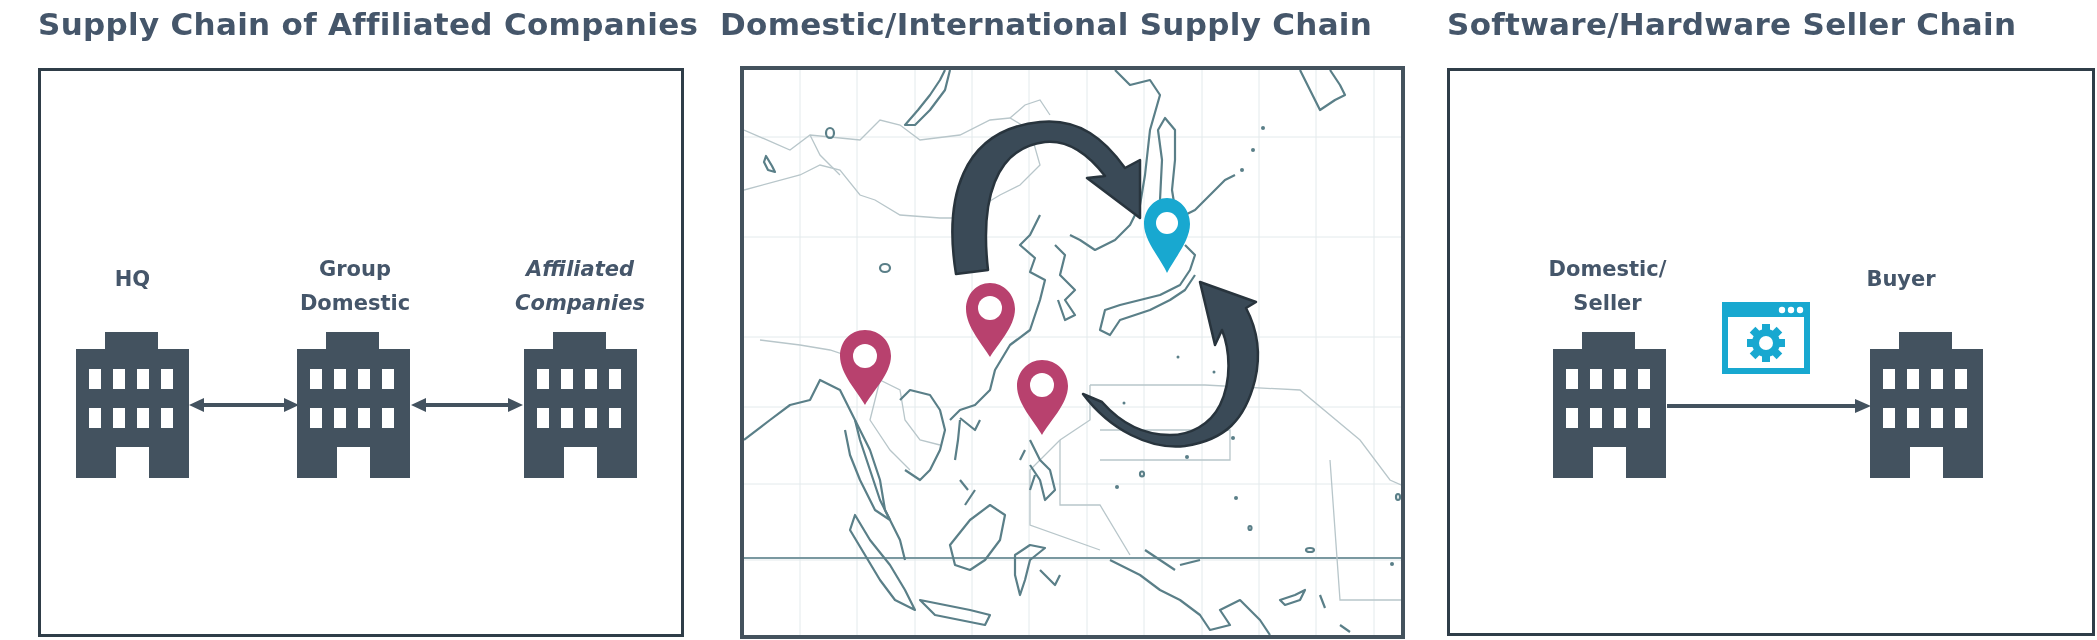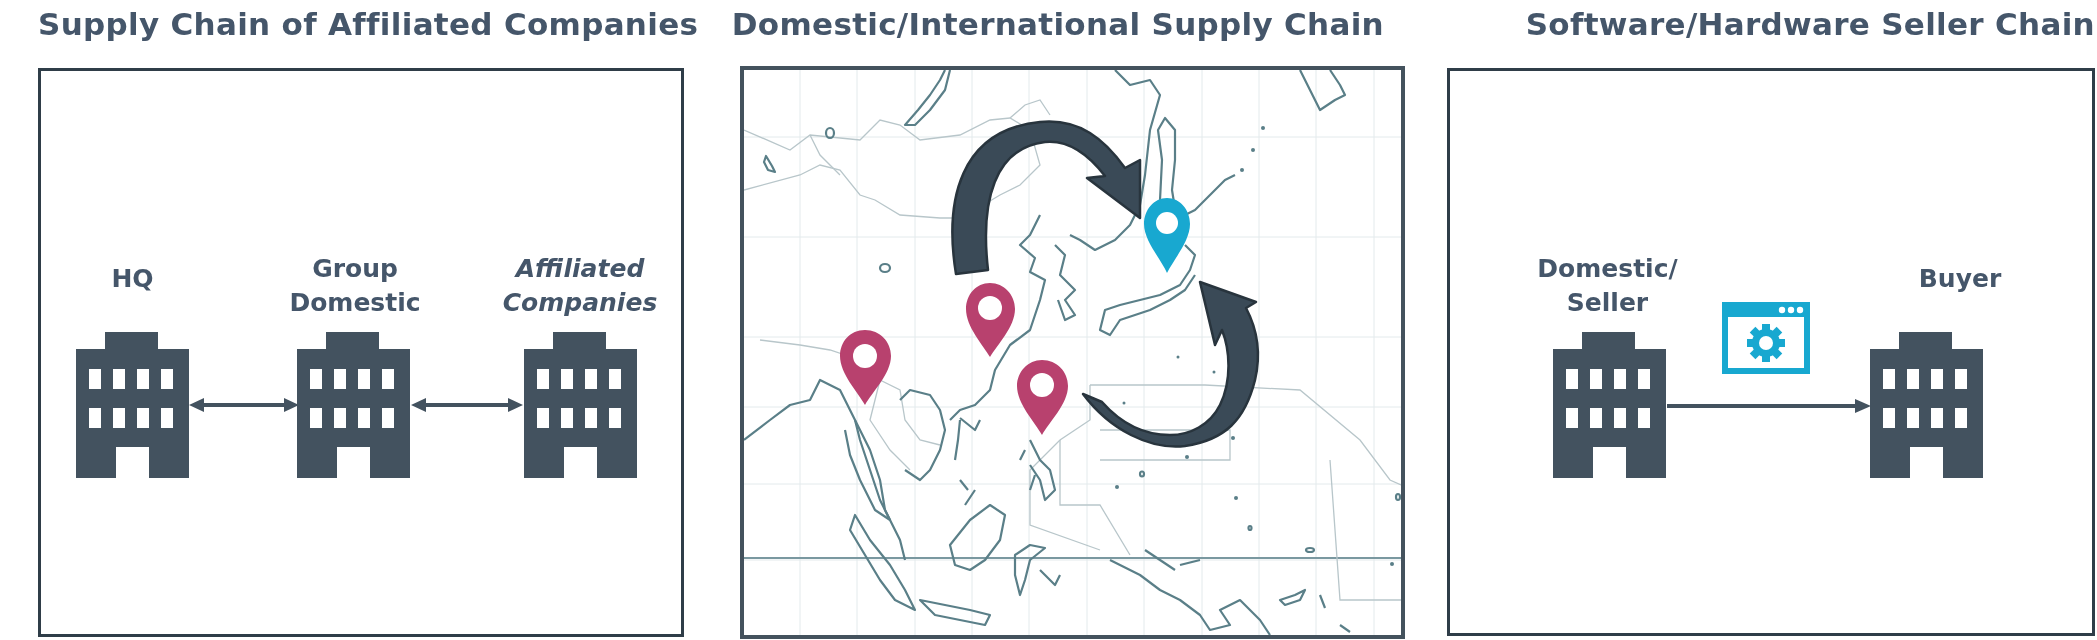--- a/index.html
+++ b/index.html
@@ -1,22 +1,22 @@
 <!DOCTYPE html>
 <html><head>
   <meta charset="utf-8">
   <style>
     html, body { margin: 0; padding: 0; background: #ffffff; }
     body { width: 2097px; height: 640px; position: relative; overflow: hidden;
            font-family: "DejaVu Sans", "Liberation Sans", sans-serif; color: #3f4f5e; }
     .title { position: absolute; top: 6px; font-size: 31px; font-weight: bold; color: #45566a;
-             letter-spacing: 0.3px; text-align: right; white-space: nowrap; }
+             letter-spacing: 0.3px; text-align: left; white-space: nowrap; }
     .box { position: absolute; box-sizing: border-box; border: 3px solid #2f3d48; background: #fff; }
     .maprect { position: absolute; box-sizing: border-box; border: 4px solid #44525d; background: #fff; overflow: hidden; }
-    .label { position: absolute; font-size: 25px; font-weight: bold; color: #45566a; text-align: center;
+    .label { position: absolute; font-size: 21px; font-weight: bold; color: #45566a; text-align: center;
              line-height: 34px; white-space: pre-line; }
     .bld { position: absolute; }
     svg { display: block; }
   </style>
 </head>
 <body>
 
 <div class="title" style="left:38px; width:645px;">Supply Chain of Affiliated Companies</div>
 <div class="box" style="left:38px; top:68px; width:646px; height:569px;"></div>
 
@@ -185,21 +185,21 @@
       <circle cx="1167" cy="223" r="11" fill="#fff"></circle>
     </g>
   </svg>
 </div>
 
 <div class="title" style="left:1447px; width:648px;">Software/Hardware Seller Chain</div>
 <div class="box" style="left:1447px; top:68px; width:648px; height:568px;"></div>
 
 <div class="label" style="left:1510px; width:195px; top:252px;">Domestic/
 Seller</div>
-<div class="label" style="left:1905px; width:110px; top:262px;">Buyer</div>
+<div class="label" style="left:1846px; width:110px; top:262px;">Buyer</div>
 
 <svg class="bld" style="left:1553px; top:332px;" width="113" height="146" viewBox="0 0 113 146">
   <path fill="#43525f" d="M29 0H82V17H113V146H73V115H40V146H0V17H29Z"></path>
   <g fill="#fff">
     <rect x="13" y="37" width="12" height="20"></rect>
       <rect x="37" y="37" width="12" height="20"></rect>
       <rect x="61" y="37" width="12" height="20"></rect>
       <rect x="85" y="37" width="12" height="20"></rect>
     <rect x="13" y="76" width="12" height="20"></rect>
       <rect x="37" y="76" width="12" height="20"></rect>

